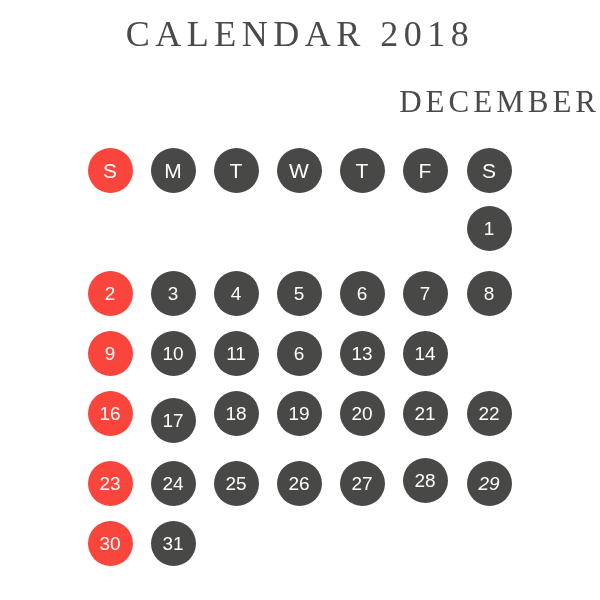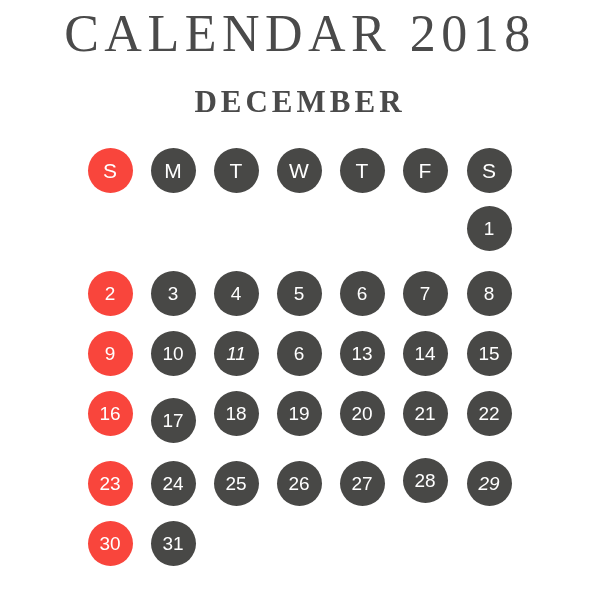--- a/index.html
+++ b/index.html
@@ -23,37 +23,37 @@
     background: #ffffff;
   }
 
   #calendar-title {
     position: absolute;
     left: 0;
     top: 11px;
     width: 600px;
     text-align: center;
     font-family: "Liberation Serif", "DejaVu Serif", serif;
-    font-size: 52px;
+    font-size: 36px;
     font-weight: 400;
     letter-spacing: 5.5px;
     color: #4a4a4a;
     white-space: pre;
     line-height: 46px;
   }
 
   #calendar-subtitle {
     position: absolute;
     left: 0;
     top: 84px;
     width: 600px;
-    text-align: center;
+    text-align: right;
     font-family: "Liberation Serif", "DejaVu Serif", serif;
     font-size: 31px;
-    font-weight: 700;
+    font-weight: 400;
     letter-spacing: 4px;
     color: #4a4a4a;
     white-space: pre;
     line-height: 36px;
   }
 
   
   #calendar-grid {
     position: absolute;
     left: 0;
@@ -160,34 +160,31 @@
       </div>
       <div class="cell normal" style="left: 466.5px; top: 270.5px;">
         <span class="cell-label">8</span>
       </div>
       <div class="cell accent" style="left: 87.5px; top: 330.5px;">
         <span class="cell-label">9</span>
       </div>
       <div class="cell normal" style="left: 150.5px; top: 330.5px;">
         <span class="cell-label">10</span>
       </div>
-      <div class="cell normal" style="left: 213.5px; top: 330.5px; font-style: italic;">
+      <div class="cell normal" style="left: 213.5px; top: 330.5px;">
         <span class="cell-label">11</span>
       </div>
       <div class="cell normal" style="left: 276.5px; top: 330.5px;">
         <span class="cell-label">6</span>
       </div>
       <div class="cell normal" style="left: 339.5px; top: 330.5px;">
         <span class="cell-label">13</span>
       </div>
       <div class="cell normal" style="left: 402.5px; top: 330.5px;">
         <span class="cell-label">14</span>
-      </div>
-      <div class="cell normal" style="left: 466.5px; top: 330.5px;">
-        <span class="cell-label">15</span>
       </div>
       <div class="cell accent" style="left: 87.5px; top: 390.5px;">
         <span class="cell-label">16</span>
       </div>
       <div class="cell normal" style="left: 150.5px; top: 398px;">
         <span class="cell-label">17</span>
       </div>
       <div class="cell normal" style="left: 213.5px; top: 390.5px;">
         <span class="cell-label">18</span>
       </div>

